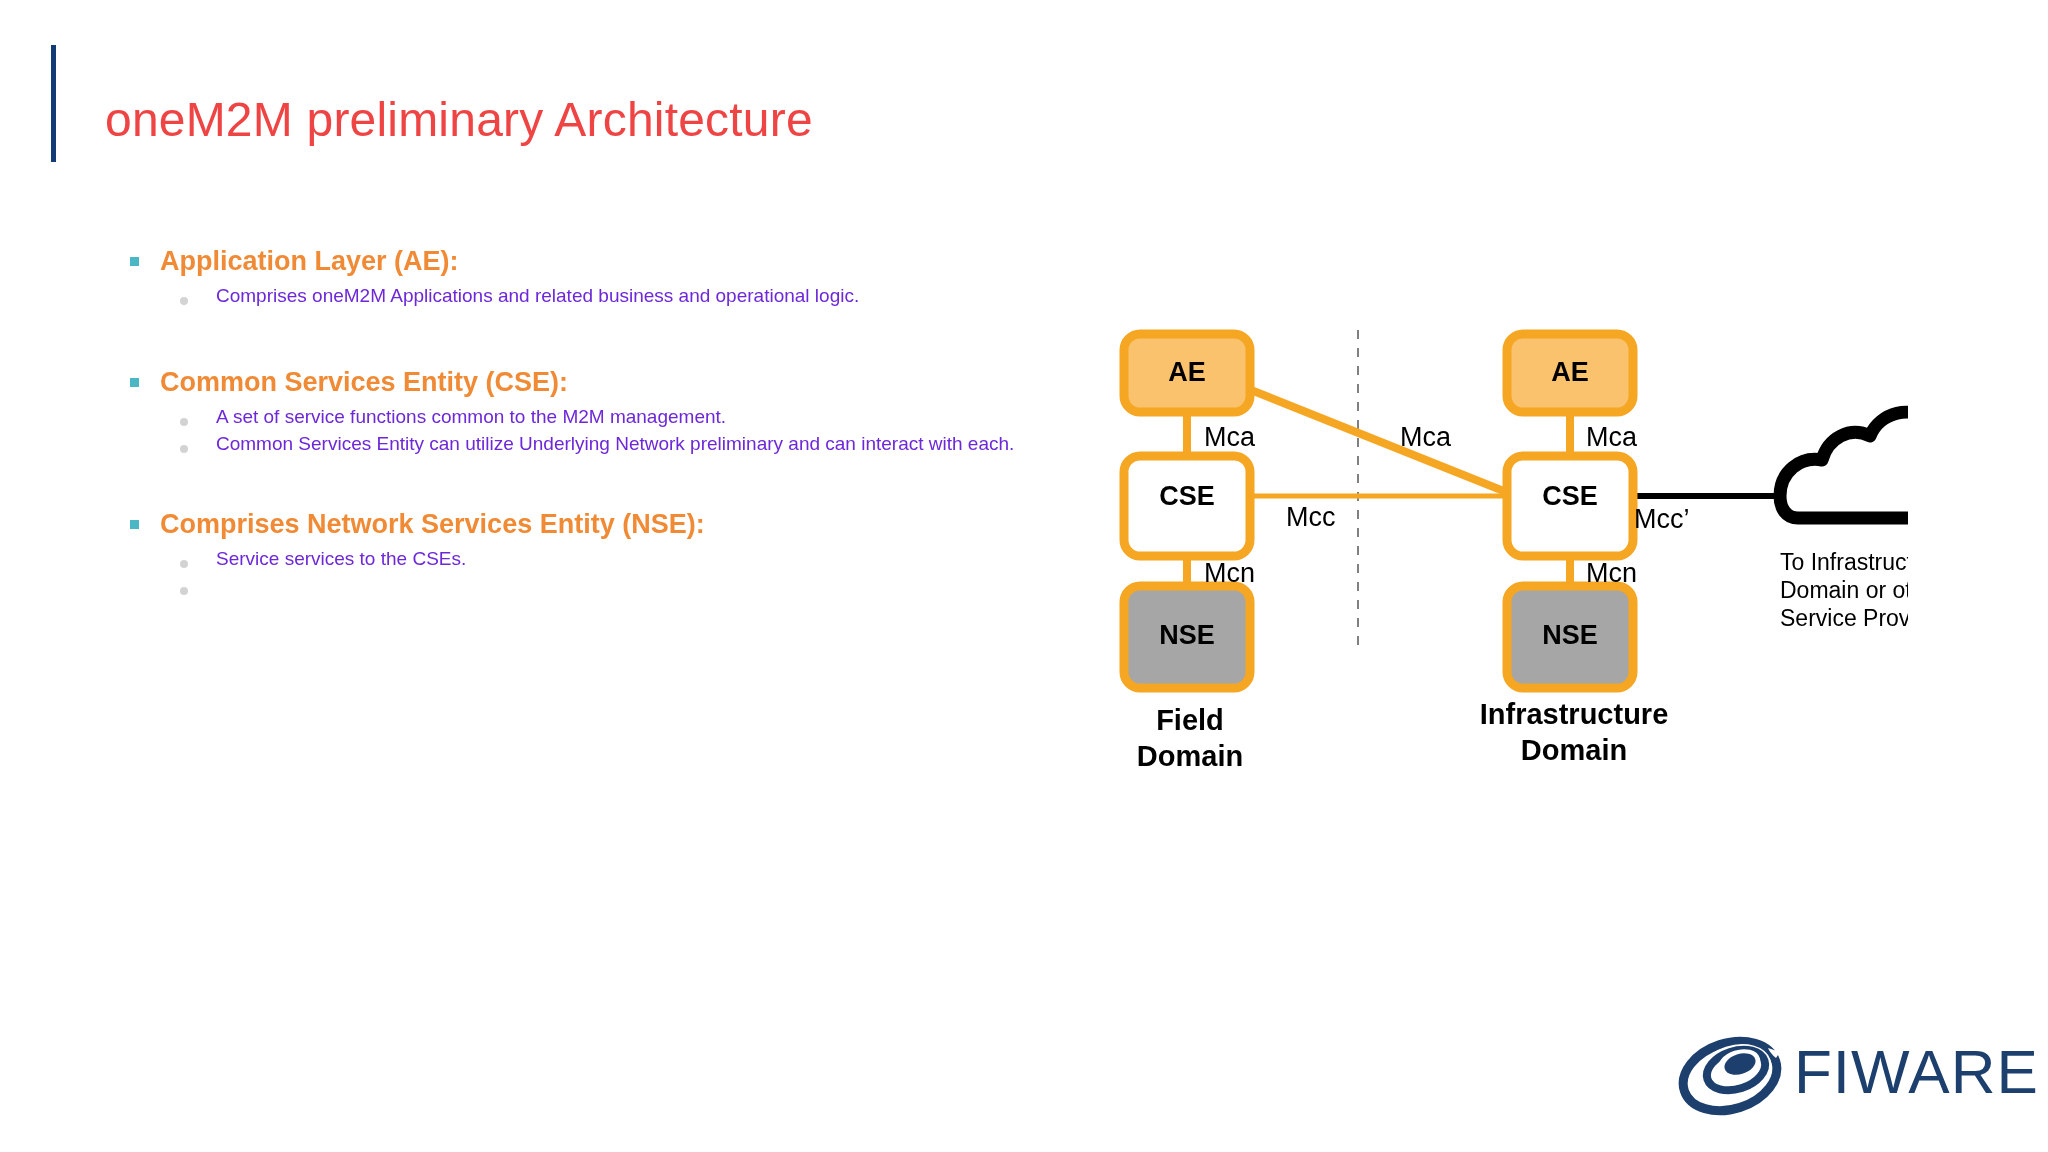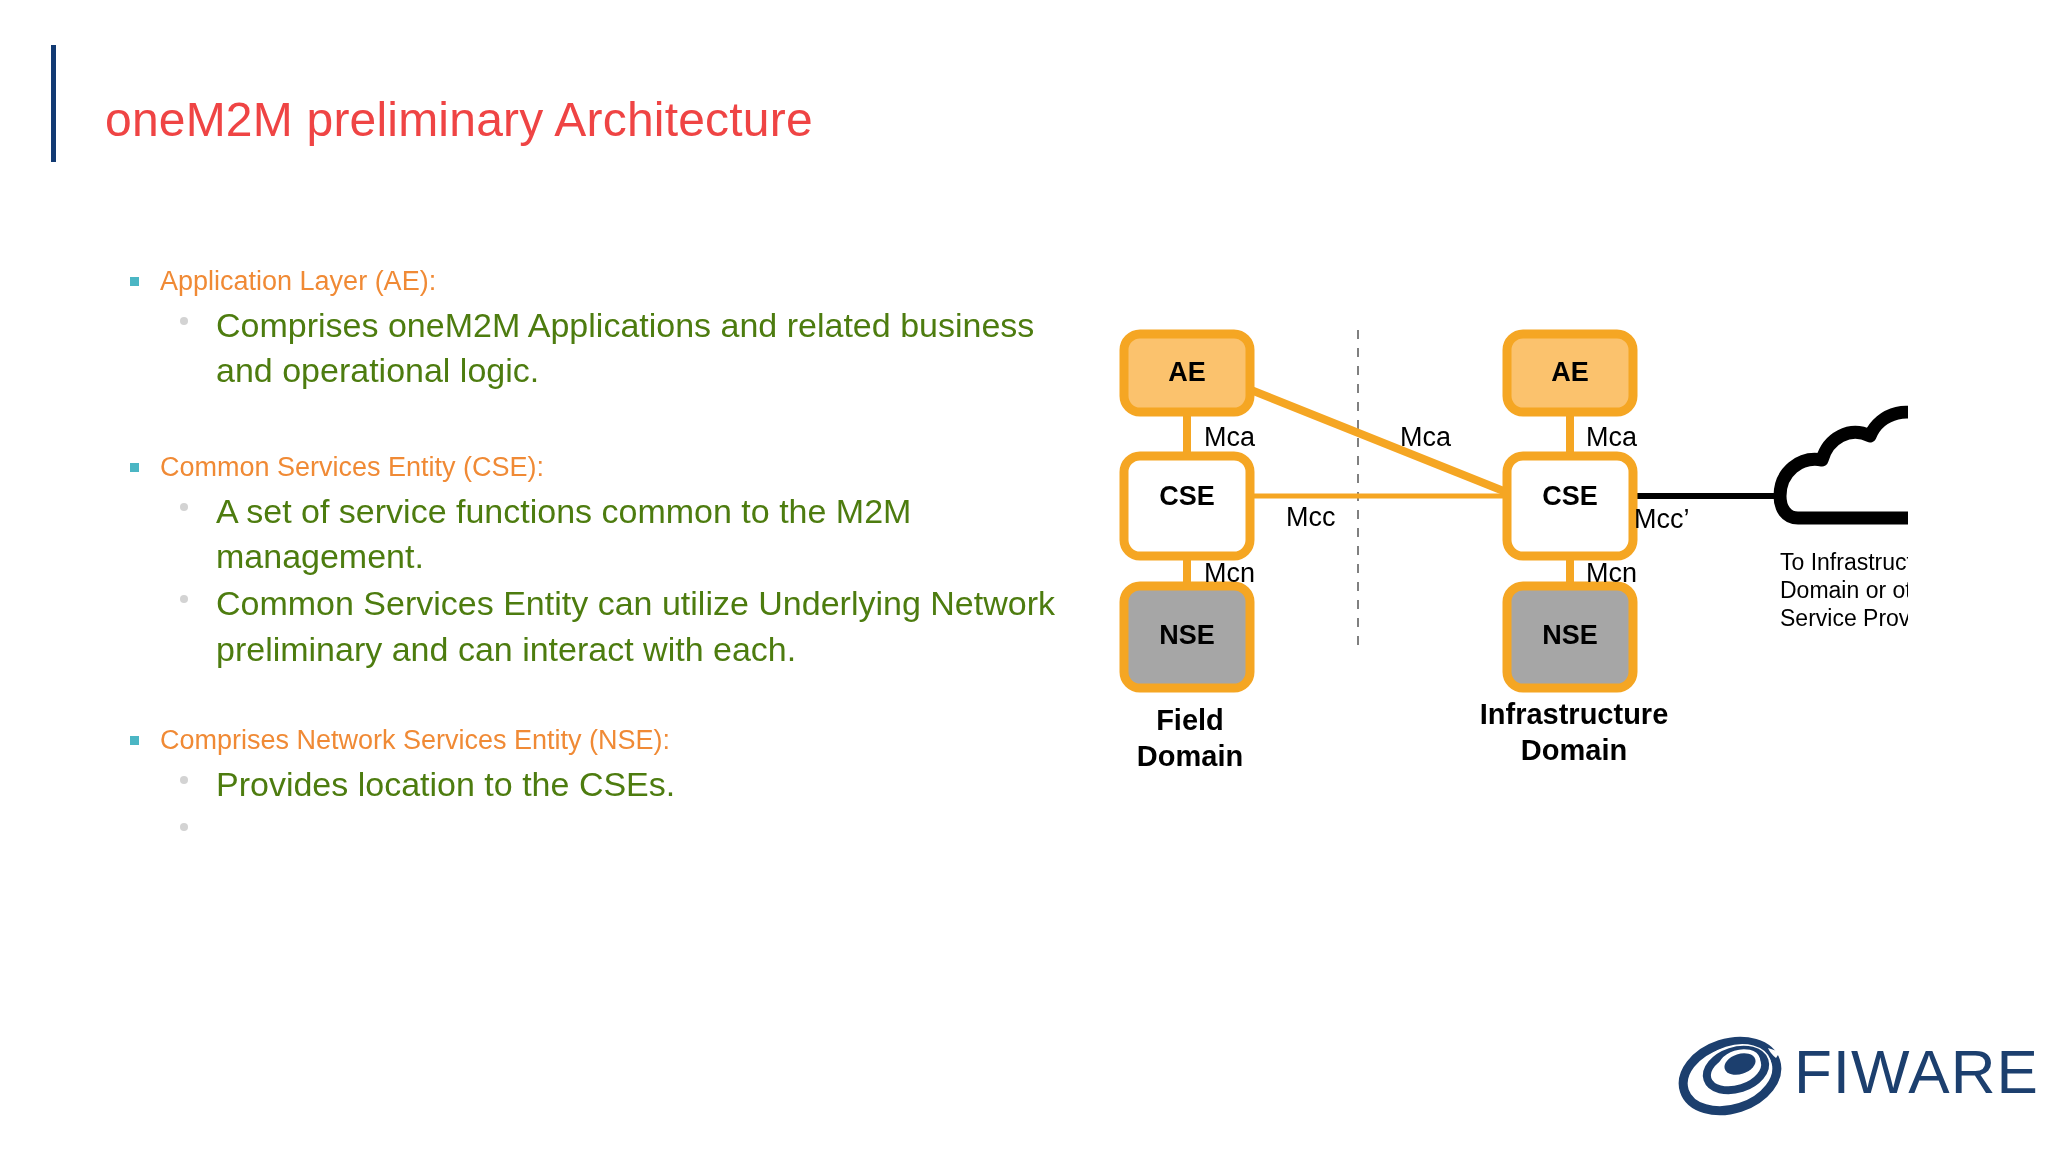--- a/index.html
+++ b/index.html
@@ -37,37 +37,36 @@
   #body-column {
     position: absolute;
     left: 128px; top: 245px;
     width: 930px;
   }
   .group { position: relative; }
   .group-heading {
     position: relative;
     padding-left: 32px;
     font-size: 27px;
-    font-weight: normal;
+    font-weight: bold;
     color: #F08A35;
     line-height: 1.25;
-    margin-top: 20px;
   }
   .group-heading .sq-bullet {
     position: absolute;
     left: 2px; top: 12px;
     width: 9px; height: 9px;
     background: #4BB6C4;
   }
   .sub-list { margin-top: 4px; }
   .sub-item {
     position: relative;
     padding-left: 88px;
-    font-size: 34px;
-    color: #4d7c0f;
+    font-size: 19px;
+    color: #6d28d9;
     line-height: 1.33;
     margin-bottom: 2px;
   }
   .sub-item .dot-bullet {
     position: absolute;
     left: 52px; top: 14px;
     width: 8px; height: 8px;
     border-radius: 50%;
     background: #D3D3D3;
   }
@@ -167,21 +166,21 @@
     </div>
 
     <div class="group">
       <div class="group-heading">
         <span class="sq-bullet"></span>
         <span>Comprises Network Services Entity (NSE):</span>
       </div>
       <div class="sub-list">
         <div class="sub-item">
           <span class="dot-bullet"></span>
-          <span>Provides location to the CSEs.</span>
+          <span>Service services to the CSEs.</span>
         </div>
         <div class="sub-item">
           <span class="dot-bullet"></span>
         </div>
       </div>
     </div>
 
   </div>
 
   <div id="diagram">

